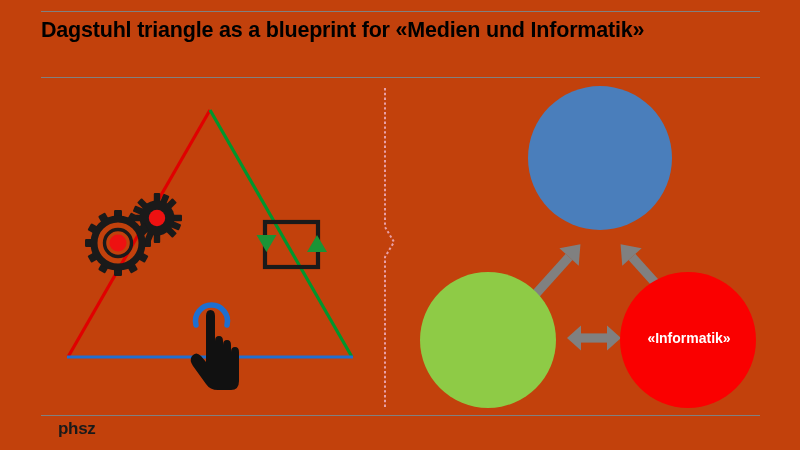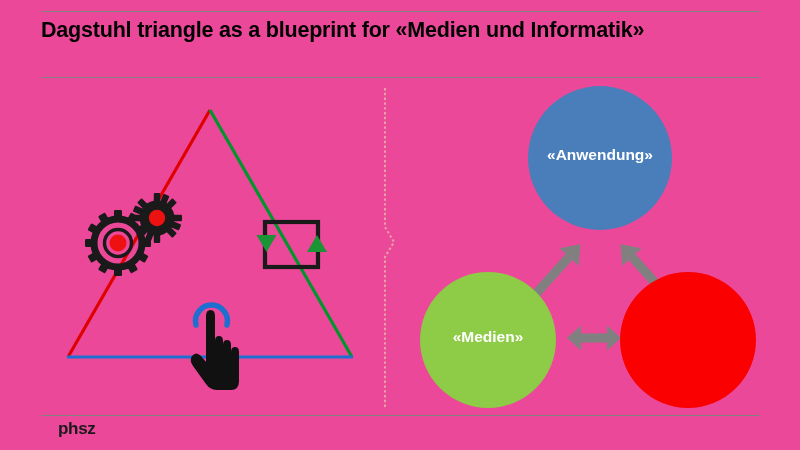--- a/index.html
+++ b/index.html
@@ -10,21 +10,21 @@
   body {
     width: 800px;
     height: 450px;
     position: relative;
     overflow: hidden;
     font-family: "Liberation Sans", sans-serif;
   }
   .slide {
     position: absolute;
     inset: 0;
-    background: #ec4899;
+    background: #c2410c;
   }
 
   
   .rule {
     position: absolute;
     left: 41px;
     width: 719px;
     height: 1px;
     background: #808080;
   }
@@ -199,20 +199,19 @@
           <polygon points="13,-12.5 13,12.5 27,0"></polygon>
         </g>
       </g>
 
       <circle cx="600" cy="78" r="72" fill="#4a7ebb"></circle>
       <circle cx="488" cy="260" r="68" fill="#8ecb46"></circle>
       <circle cx="688" cy="260" r="68" fill="#fa0000"></circle>
     </g>
   </svg>
 
-  <div class="circle-label lbl-anwendung">«Anwendung»</div>
-  <div class="circle-label lbl-medien">«Medien»</div>
+  <div class="circle-label lbl-informatik">«Informatik»</div>
 
   <div class="rule rule-bottom"></div>
 
   <div class="logo">phsz</div>
 
 </div>
 
 </body></html>

